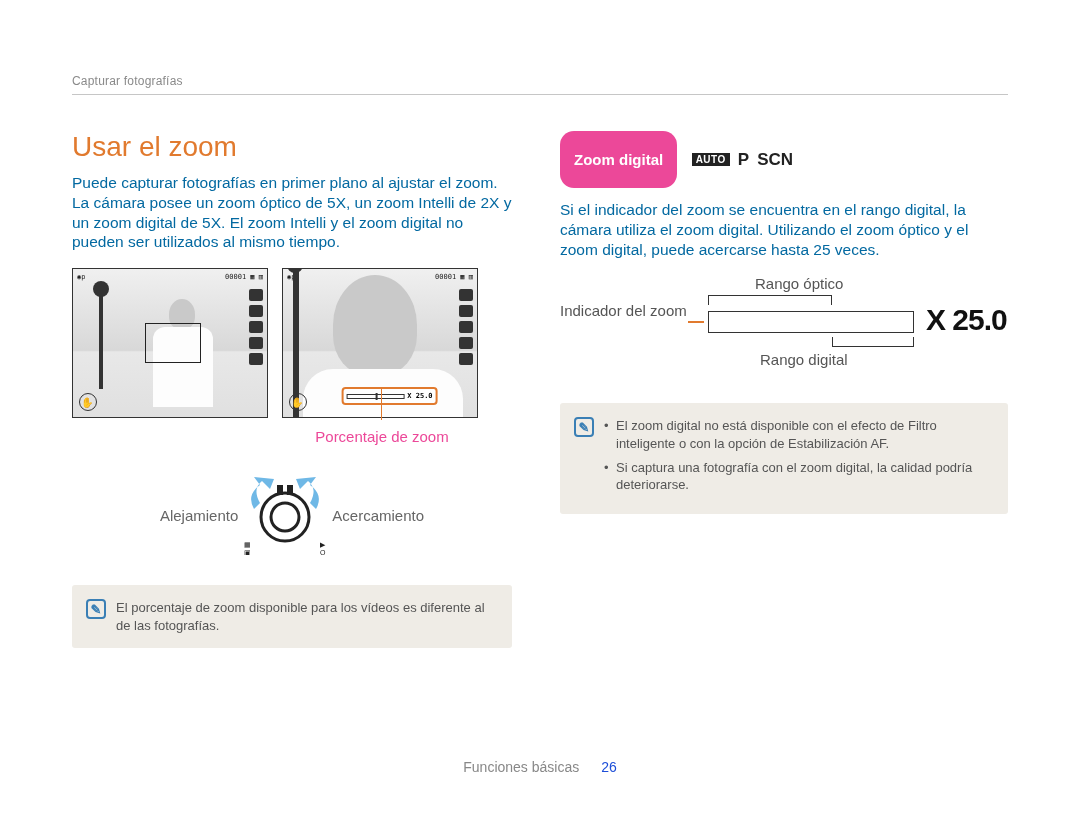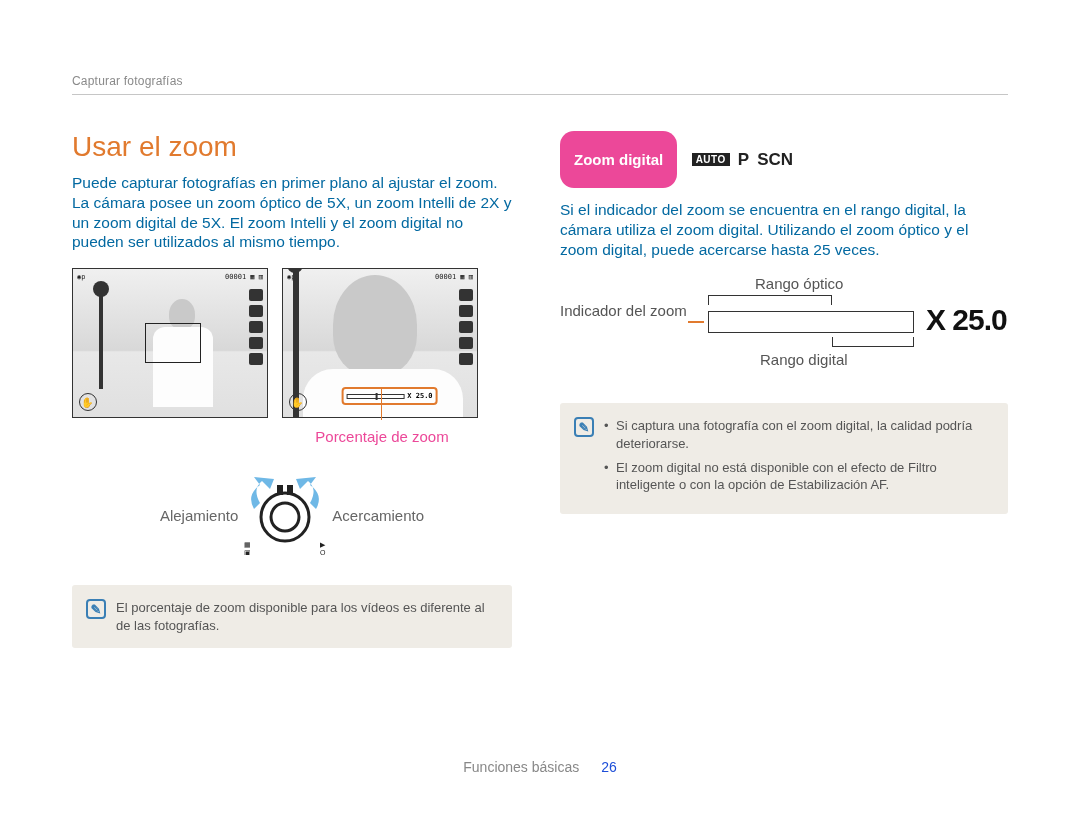--- a/index.html
+++ b/index.html
@@ -280,22 +280,22 @@
       <div class="diag-bar" style="left:148px; top:36px; width:206px;"></div>
 
       <div class="diag-bar" style="left:272px; top:62px; width:82px; height:10px; border-top:none;"></div>
 
       <span class="x25" style="left:366px; top:28px;">X 25.0</span>
     </div>
 
     <div class="note-box">
       <div class="note-icon">✎</div>
       <ul class="note-text note-list">
+        <li>El zoom digital no está disponible con el efecto de Filtro inteligente o con la opción de Estabilización AF.</li>
         <li>Si captura una fotografía con el zoom digital, la calidad podría deteriorarse.</li>
-        <li>El zoom digital no está disponible con el efecto de Filtro inteligente o con la opción de Estabilización AF.</li>
       </ul>
     </div>
   </div>
 
 </div>
 
 <div class="footer">
   <span>Funciones básicas</span>
   <span class="pg">26</span>
 </div>

